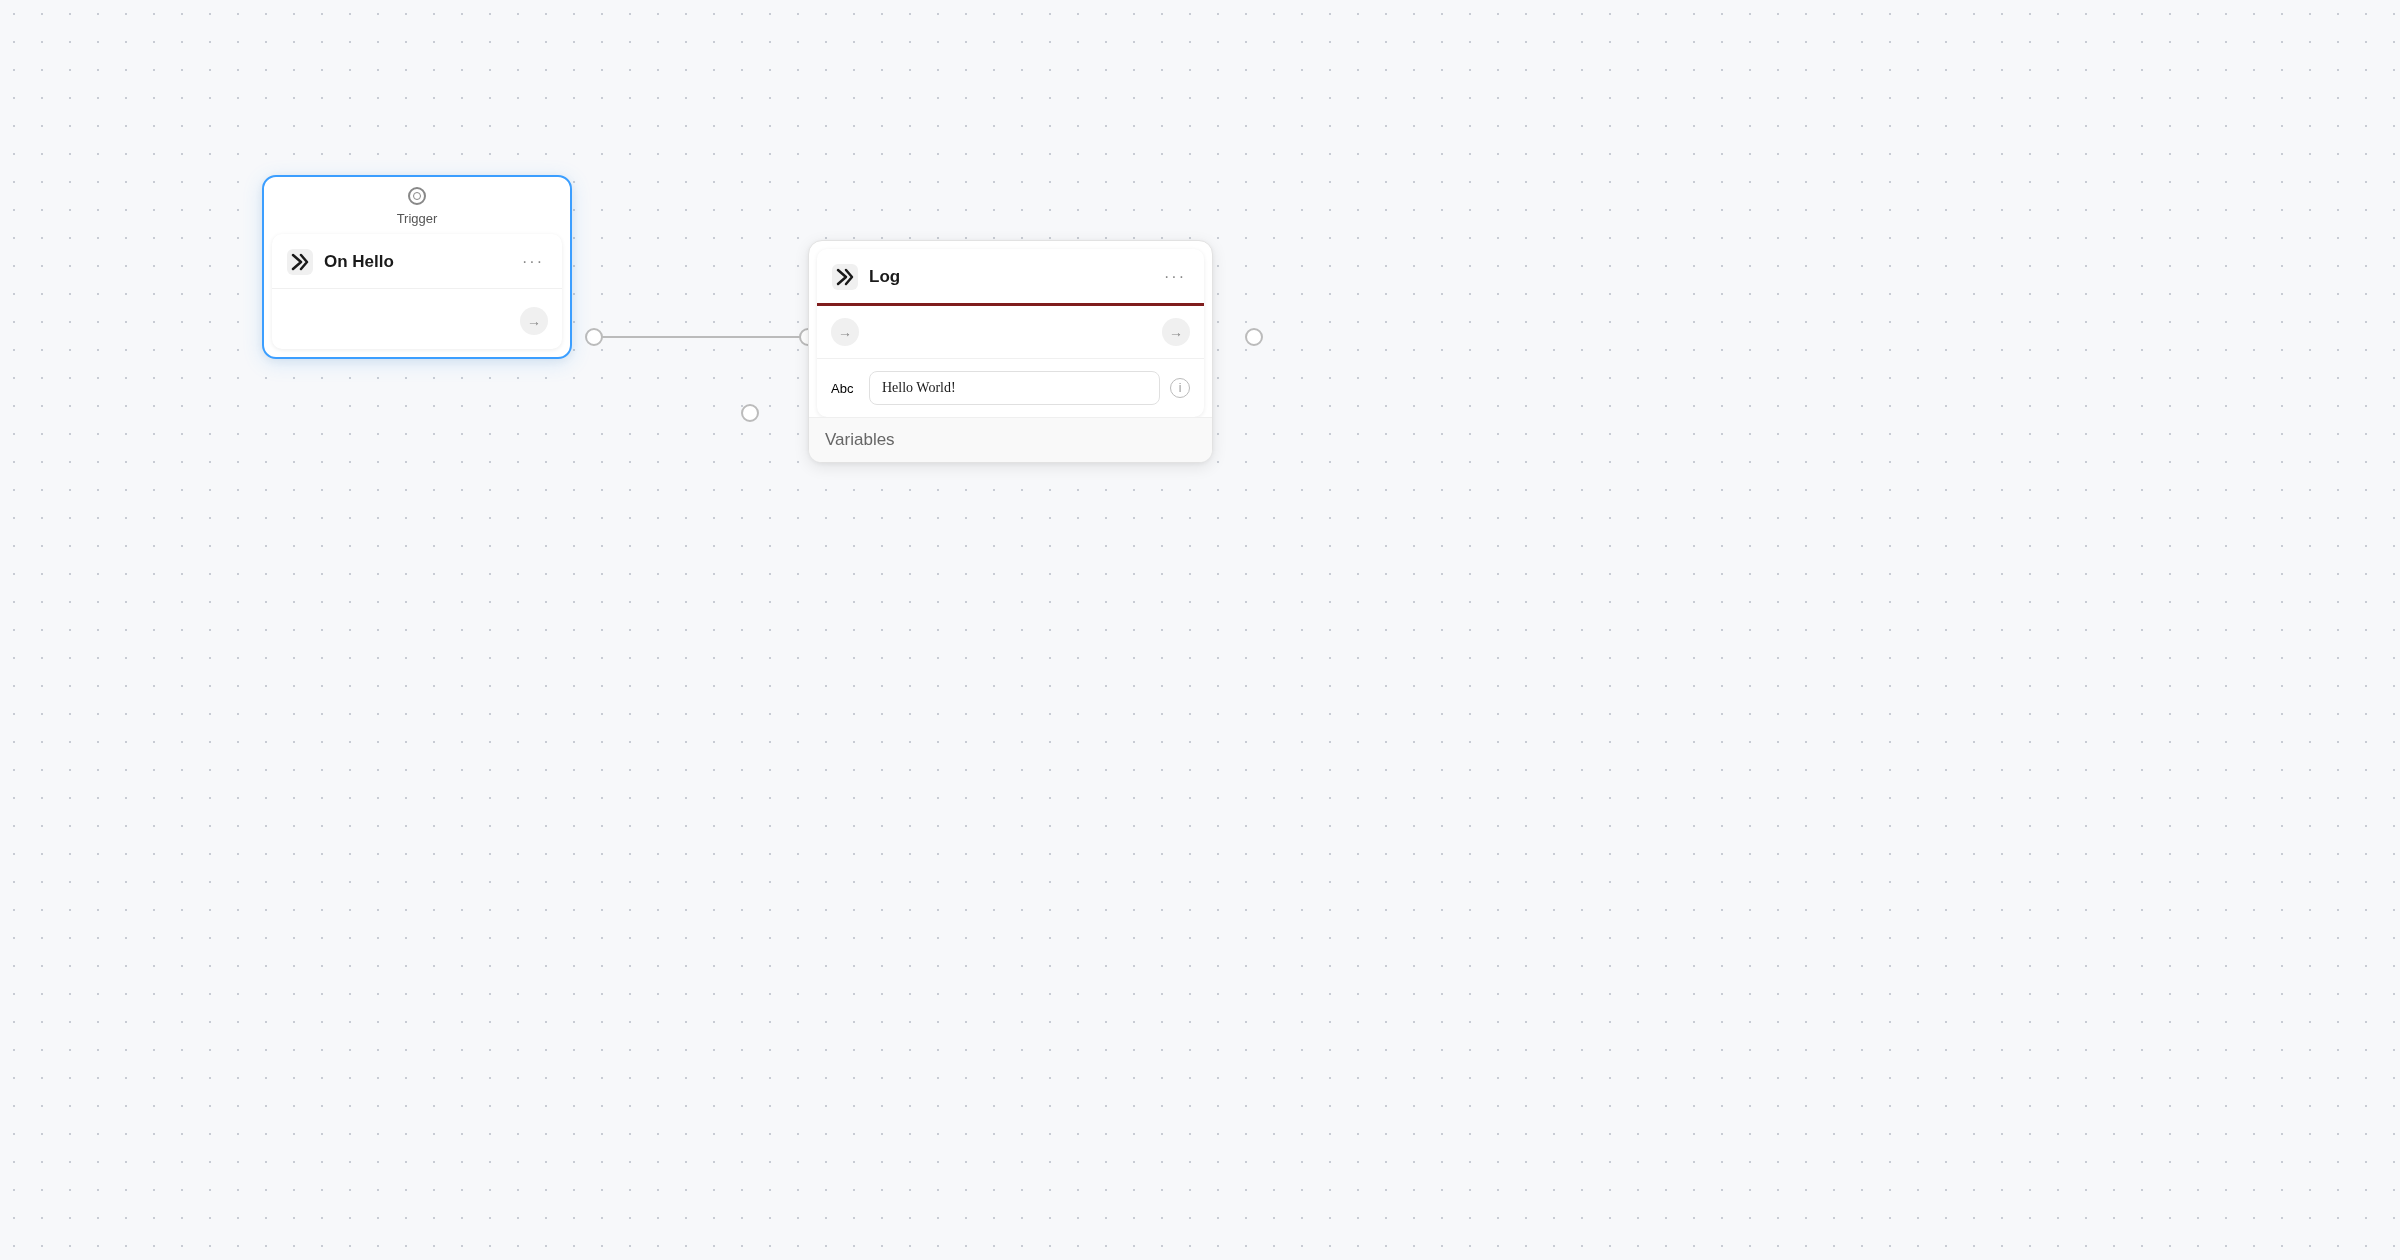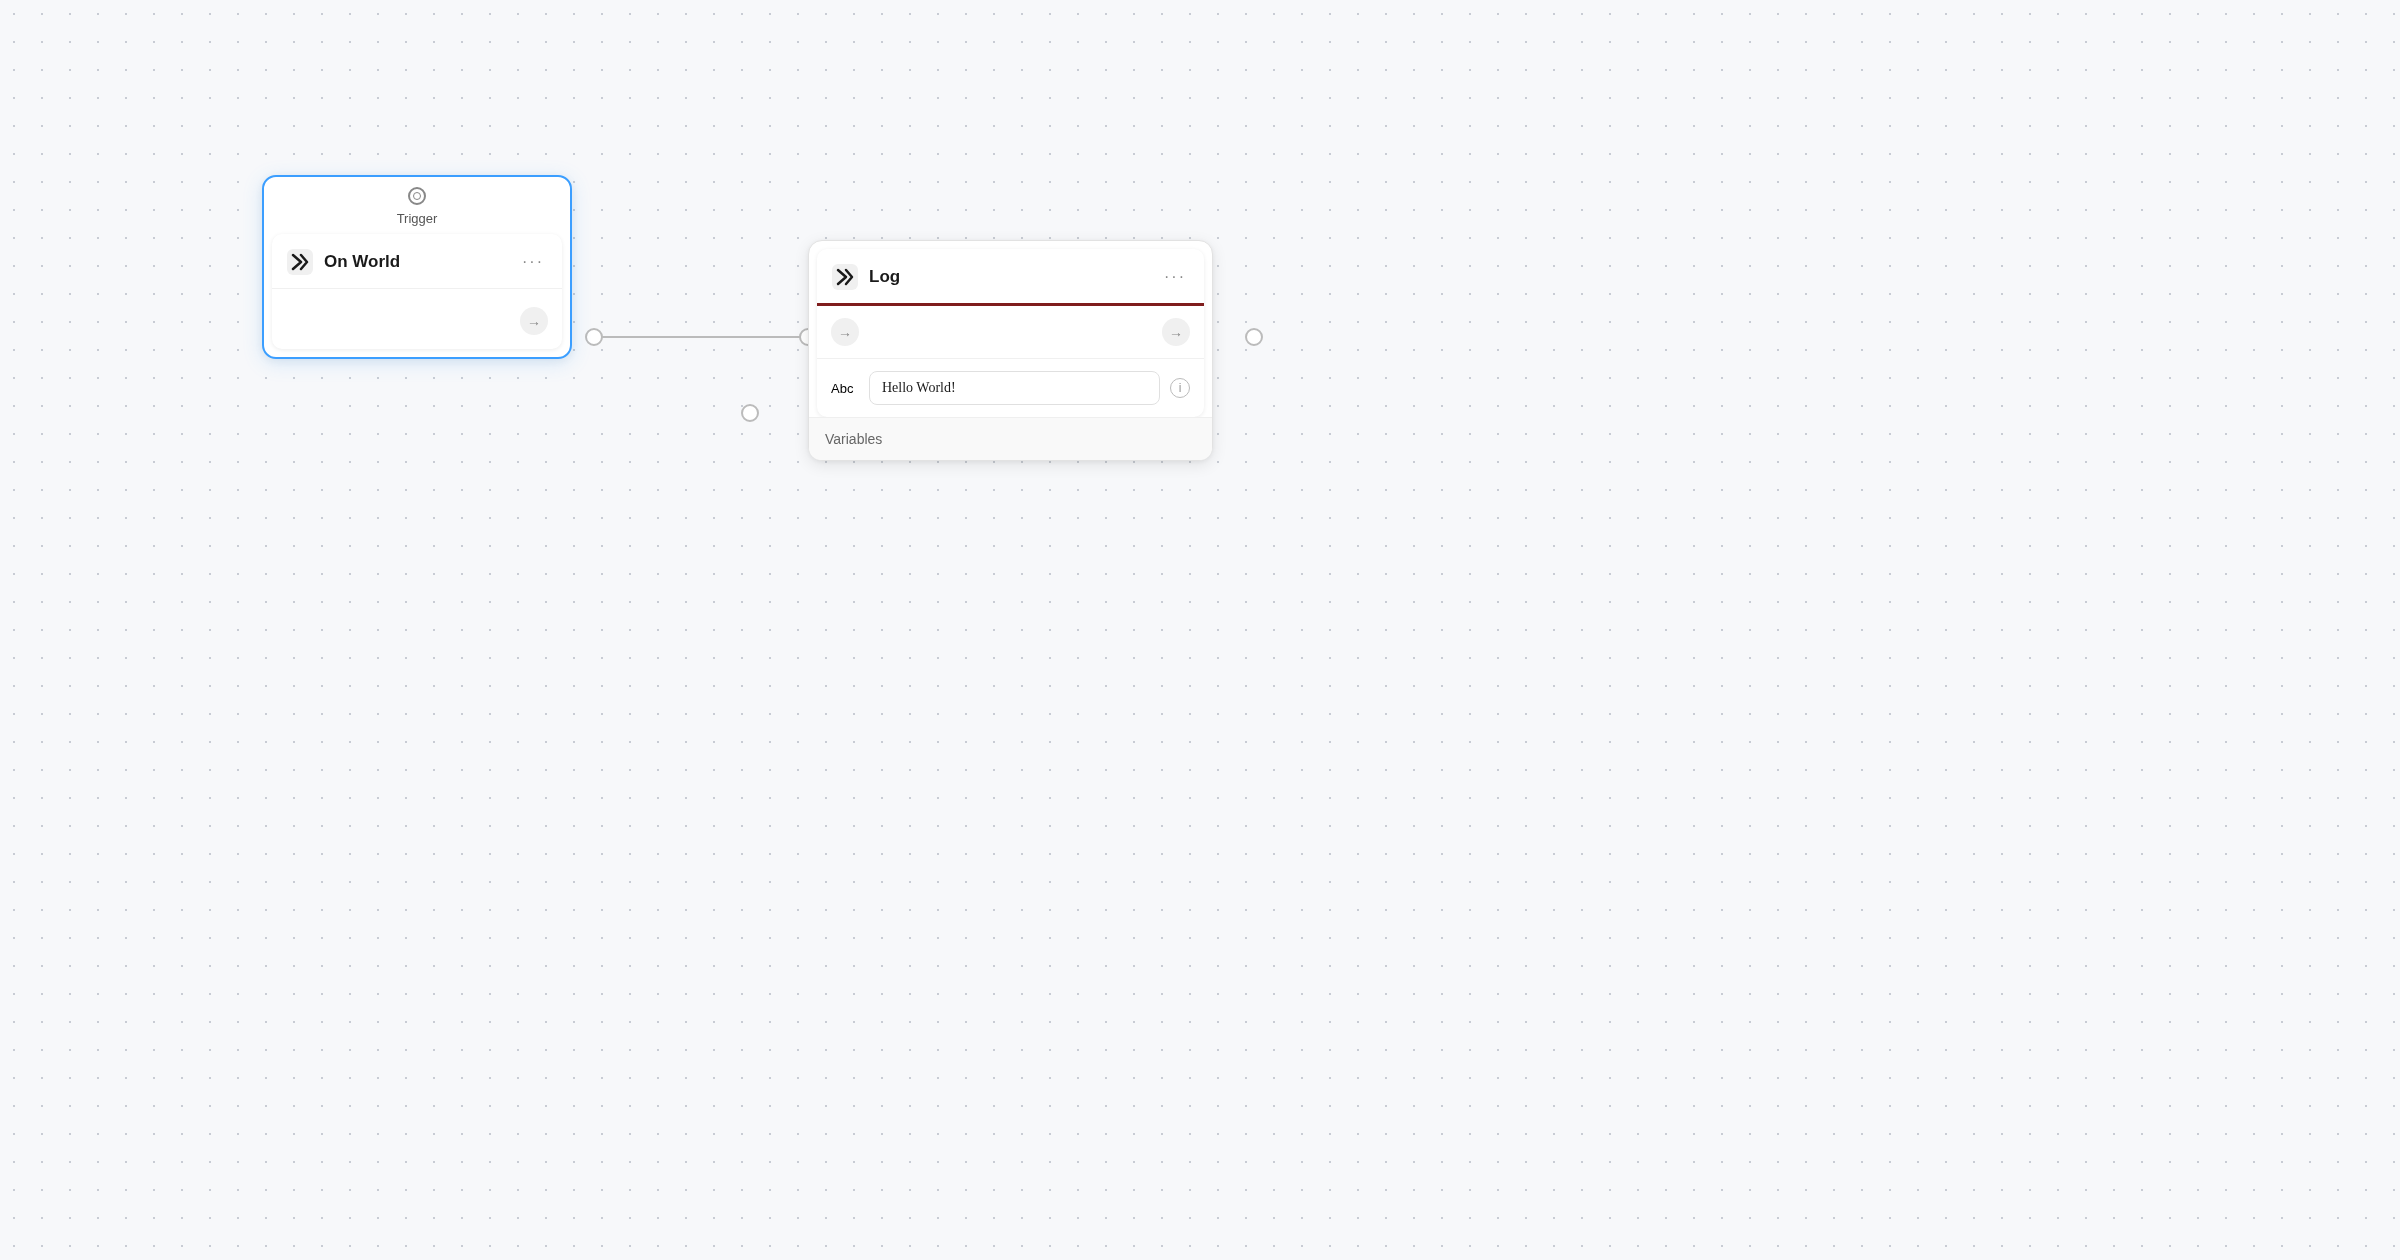--- a/index.html
+++ b/index.html
@@ -126,21 +126,21 @@
     }
 
     .log-node-footer {
       padding: 12px 16px;
       background: #f9f9f9;
       border-top: 1px solid #efefef;
       border-radius: 0 0 12px 12px;
     }
 
     .variables-label {
-      font-size: 14px;
+      font-size: 17px;
       color: #666;
     }
 
     .log-input-row {
       display: flex;
       align-items: center;
       gap: 10px;
       padding: 12px 14px;
       border-top: 1px solid #f0f0f0;
     }
@@ -266,21 +266,21 @@
     </div>
     <div class="node-body">
       <div class="node-title-row">
         <div class="node-icon">
           <svg width="26" height="26" viewBox="0 0 26 26" fill="none">
             <rect width="26" height="26" rx="6" fill="#f0f0f0"></rect>
             <path d="M6 6L14 13L6 20" stroke="#1a1a1a" stroke-width="2.5" stroke-linecap="round" stroke-linejoin="round" fill="none"></path>
             <path d="M14 6L20 13L14 20" stroke="#1a1a1a" stroke-width="2.5" stroke-linecap="round" stroke-linejoin="round" fill="none"></path>
           </svg>
         </div>
-        <span class="node-title">On World</span>
+        <span class="node-title">On Hello</span>
         <button class="dots-btn">···</button>
       </div>
       <div class="node-content">
         <div class="arrow-out">→</div>
       </div>
     </div>
   </div>
 
   <div class="log-node">
     <div class="node-body">

